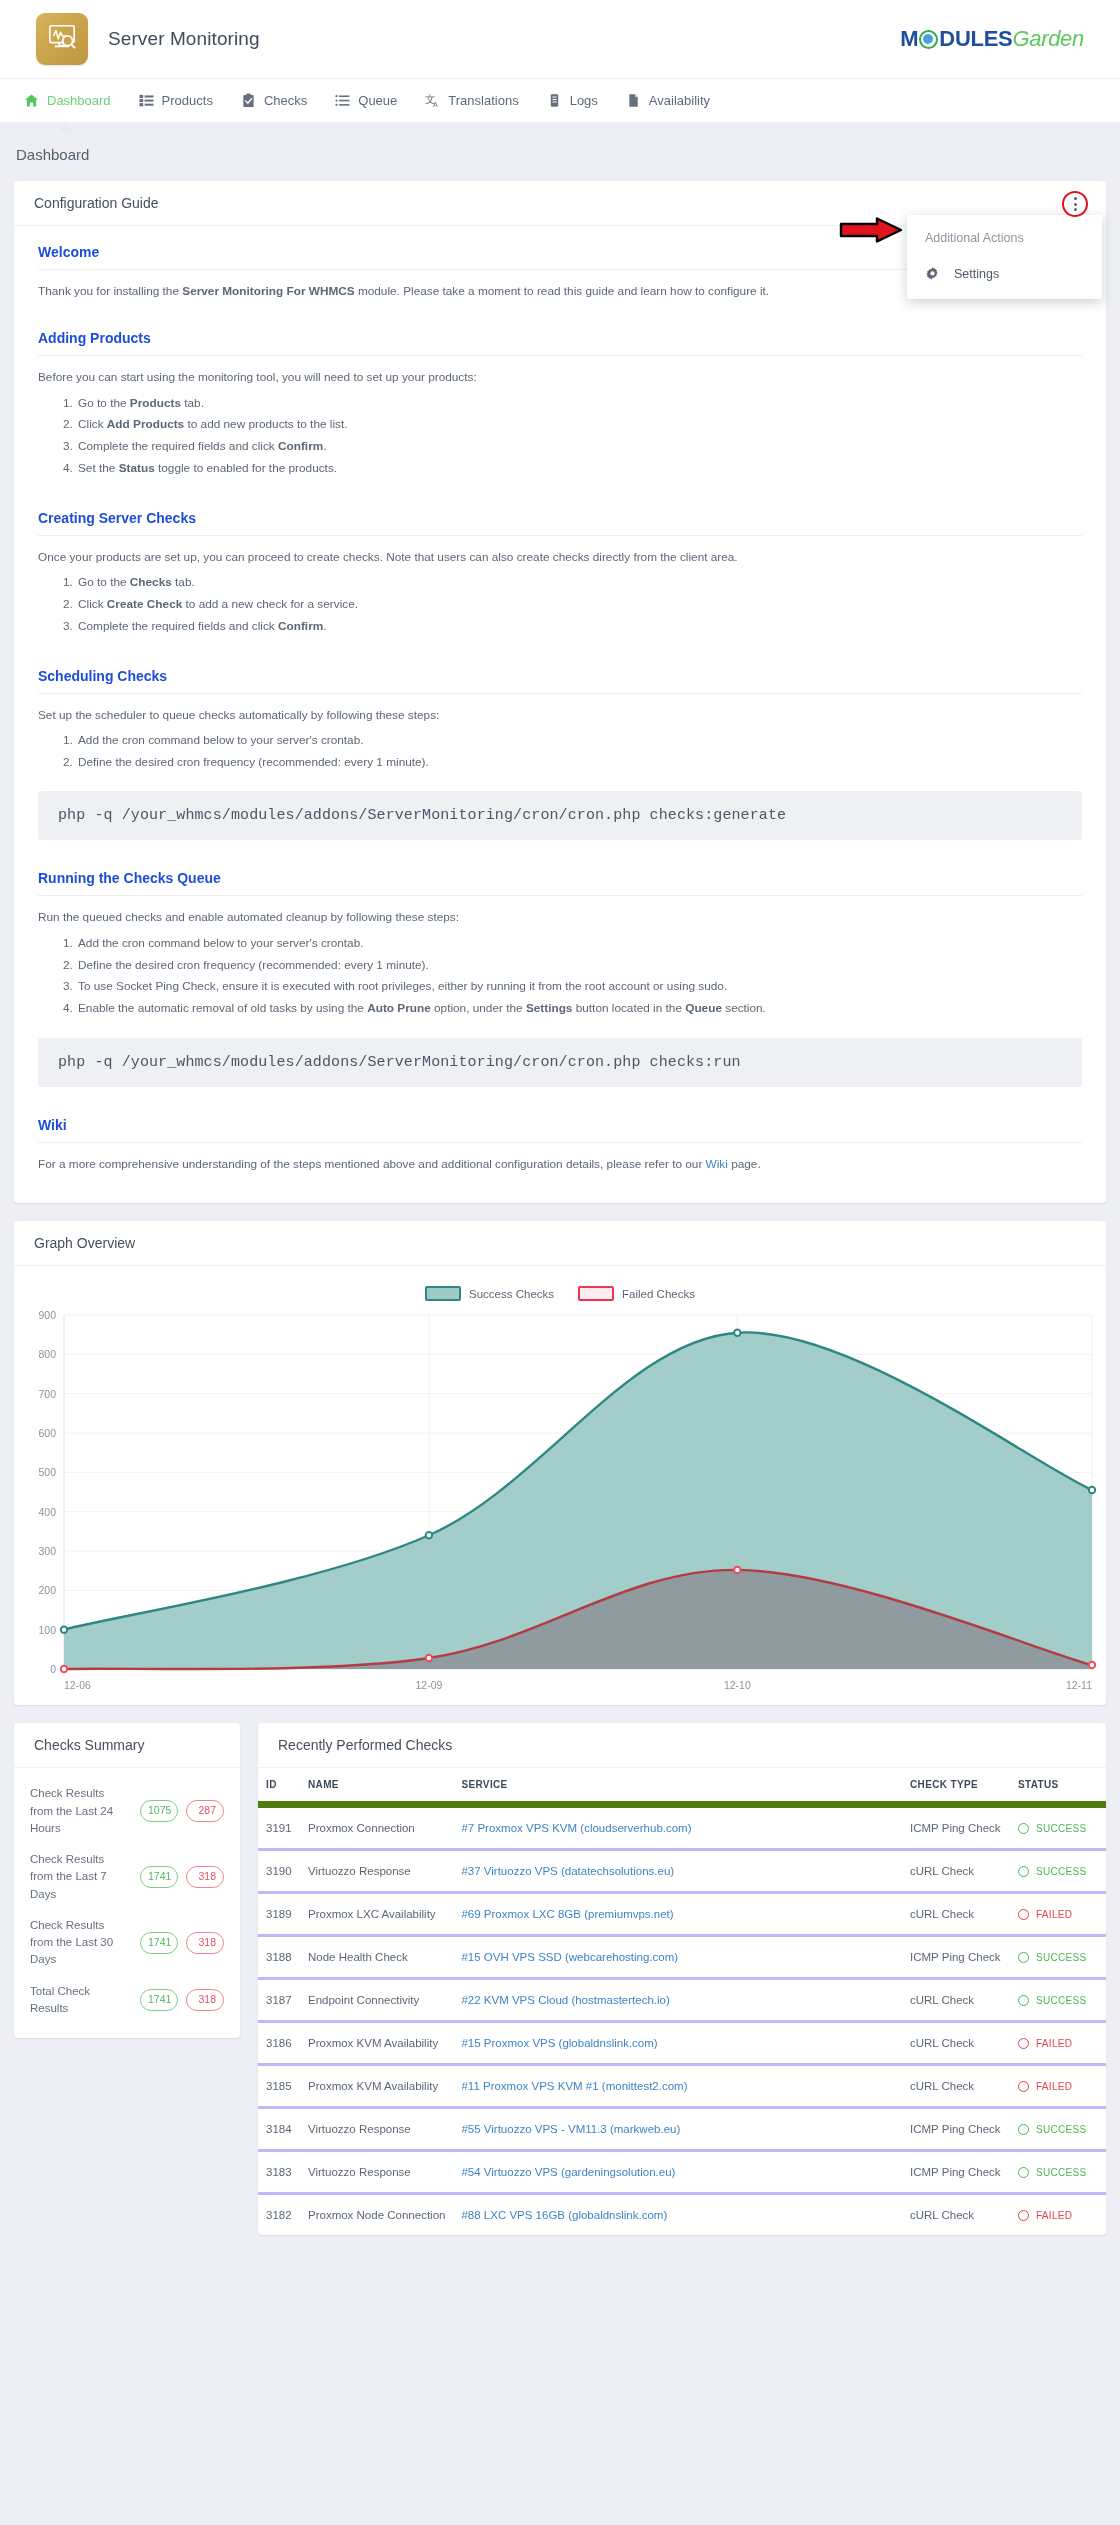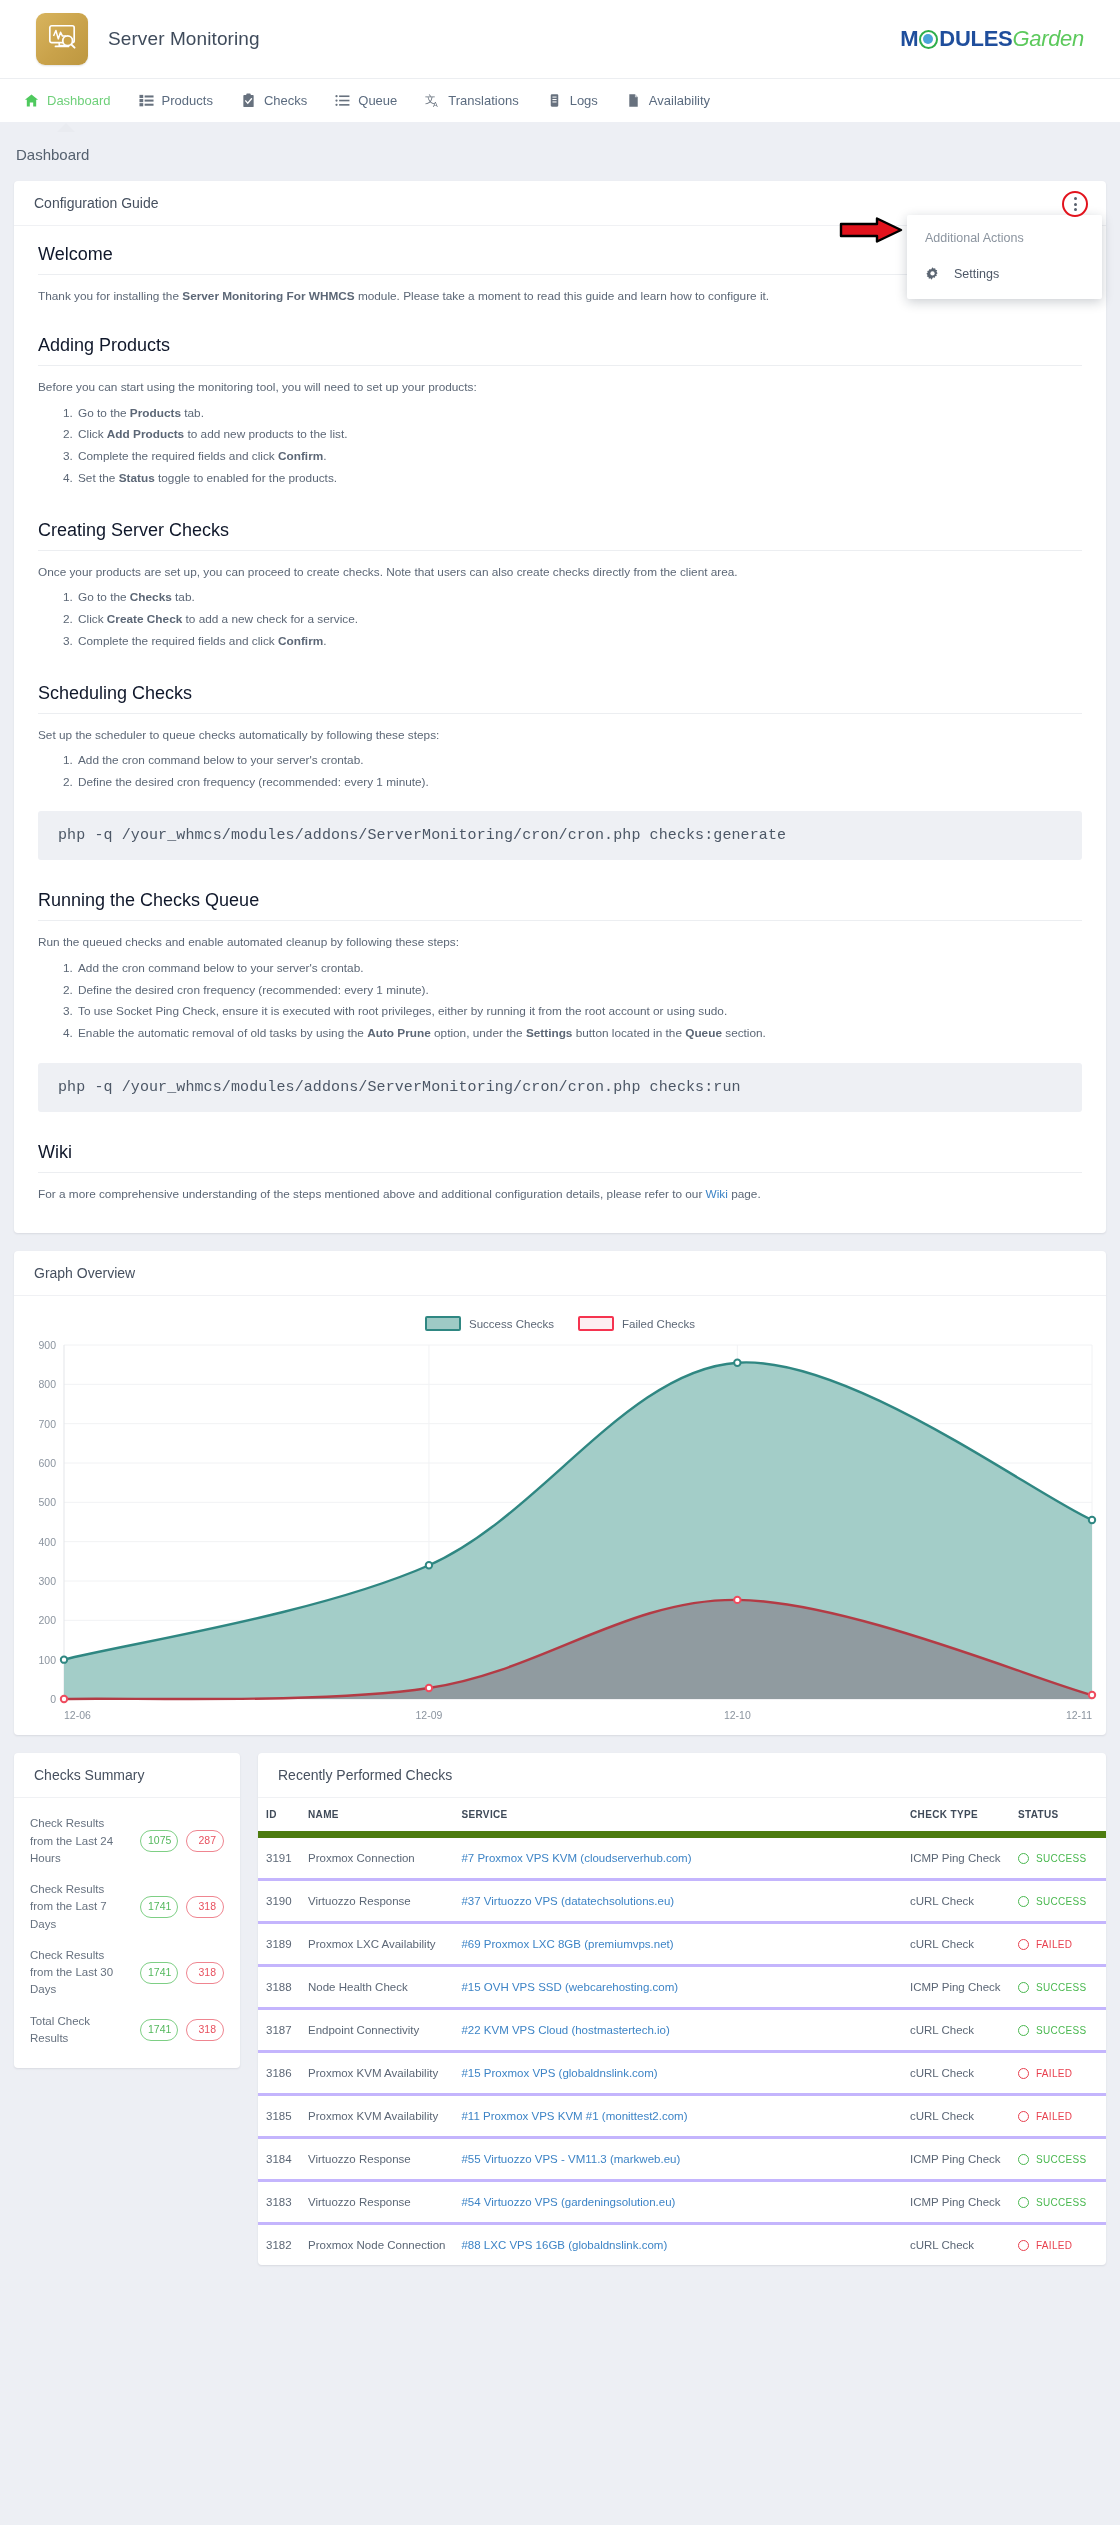--- a/index.html
+++ b/index.html
@@ -180,23 +180,23 @@
     position: absolute;
     left: -68px;
     top: 2px;
     width: 64px; height: 26px;
     z-index: 7;
     pointer-events: none;
   }
 
   
   h3.sec {
-    font-size: 18px;
-    font-weight: 400;
-    color: #0f172a;
+    font-size: 14px;
+    font-weight: 700;
+    color: #1d4ed8;
     margin: 0 0 0 0;
     padding: 0 0 9px 0;
   }
   .sec-rule {
     border: 0; border-top: 1px solid #eceef1;
     margin: 0 0 12px 0;
   }
   p.txt {
     font-size: 11.8px;
     line-height: 1.55;

